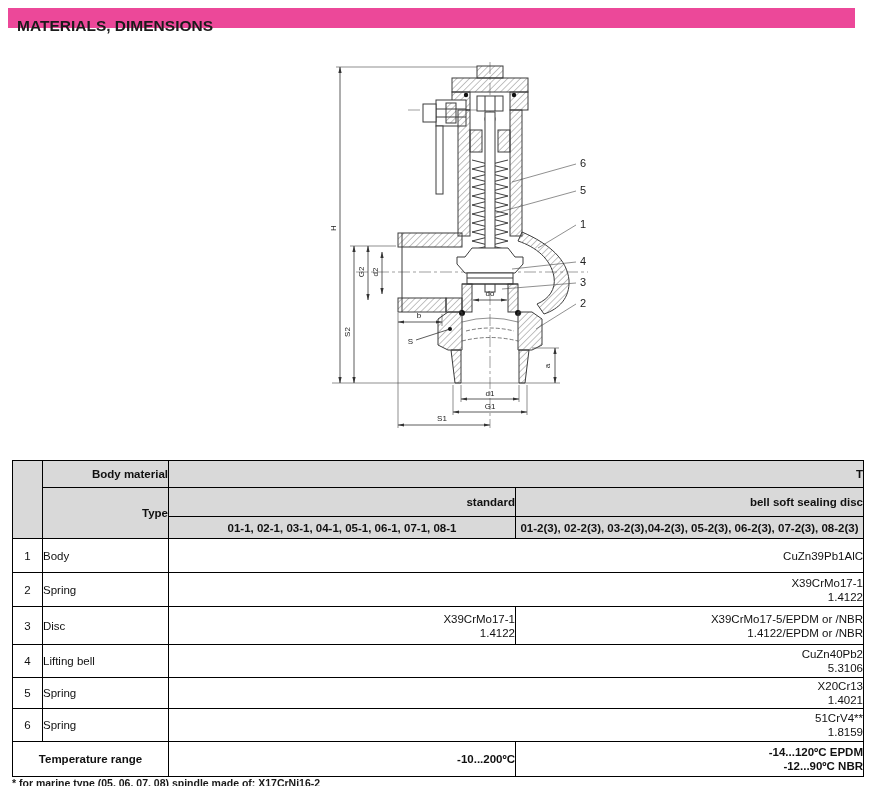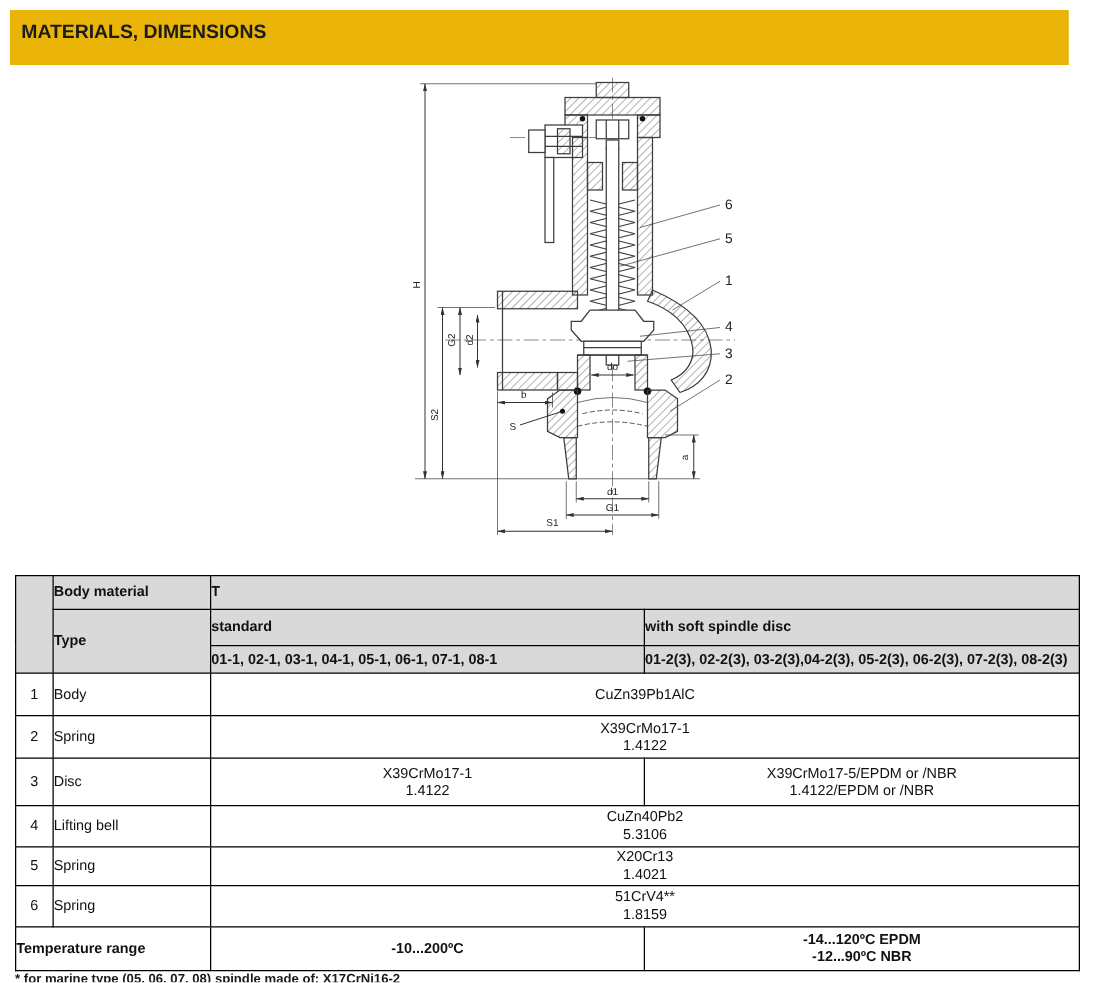--- a/index.html
+++ b/index.html
@@ -1,31 +1,31 @@
 <!DOCTYPE html>
 <html><head>
 <meta charset="utf-8">
 <style>
   html,body{margin:0;padding:0;background:#fff;}
   .page{position:relative;width:874px;height:786px;background:#ffffff;overflow:hidden;
         font-family:"Liberation Sans",sans-serif;color:#1a1a1a;}
-  .title-bar{position:absolute;left:8px;top:8px;width:847px;height:44px;background:#eab308;}
+  .title-bar{position:absolute;left:8px;top:8px;width:847px;height:20px;background:#ec4899;}
   .title-bar span{display:block;padding-left:9px;line-height:36px;font-size:15.5px;font-weight:bold;color:#1b1b1b;}
   .drawing{position:absolute;left:328px;top:58px;width:292px;height:392px;}
   table.mat{position:absolute;left:12px;top:460px;width:851px;border-collapse:collapse;table-layout:fixed;}
   table.mat td{border:1px solid #000;padding:0;vertical-align:middle;font-size:11.5px;line-height:14px;color:#111;overflow:hidden;}
   .gray{background:#d9d9d9;}
   .b{font-weight:bold;}
-  .c{text-align:left;}
+  .c{text-align:right;}
   .num{text-align:center;font-size:11px;}
   .part{padding-left:14px;margin-left:33px;}
-  .val{text-align:center;}
-  .codes{font-size:8.5px;font-weight:bold;line-height:10px;}
+  .val{text-align:right;}
+  .codes{font-size:8.5px;font-weight:bold;text-align:center;line-height:10px;}
   .tcell{font-size:12.5px;}
-  .temp-label{font-weight:bold;}
+  .temp-label{text-align:center;font-weight:bold;}
   .footnote{position:absolute;left:12px;top:777px;font-size:10.5px;font-weight:bold;white-space:nowrap;}
   
   .ln{stroke:#3d3d3d;stroke-width:1;fill:none;}
   .thin{stroke:#444;stroke-width:0.6;fill:none;}
   .dim{stroke:#333;stroke-width:0.8;fill:none;}
   .cl{stroke:#777;stroke-width:0.7;fill:none;stroke-dasharray:12 3 3 3;}
   .dash{stroke:#444;stroke-width:0.7;fill:none;stroke-dasharray:4 2;}
   .ht{fill:url(#ht);stroke:#3d3d3d;stroke-width:1;}
   .wh{fill:#ffffff;stroke:#3d3d3d;stroke-width:1;}
   .dtx{font:8px "Liberation Sans",sans-serif;fill:#222;}
@@ -181,21 +181,21 @@
     </colgroup>
     <tbody>
       <tr style="height:27px">
         <td class="gray" rowspan="3"></td>
         <td class="gray b c">Body material</td>
         <td class="gray b c tcell" colspan="2">T</td>
       </tr>
       <tr style="height:29px">
         <td class="gray b c" rowspan="2">Type</td>
         <td class="gray b c">standard</td>
-        <td class="gray b c">with soft spindle disc</td>
+        <td class="gray b c">bell soft sealing disc</td>
       </tr>
       <tr style="height:22px">
         <td class="gray codes">01-1, 02-1, 03-1, 04-1, 05-1, 06-1,  07-1, 08-1</td>
         <td class="gray codes">01-2(3), 02-2(3), 03-2(3),04-2(3), 05-2(3), 06-2(3), 07-2(3), 08-2(3)</td>
       </tr>
 
       <tr style="height:34px">
         <td class="num">1</td>
         <td class="part">Body</td>
         <td class="val" colspan="2">

